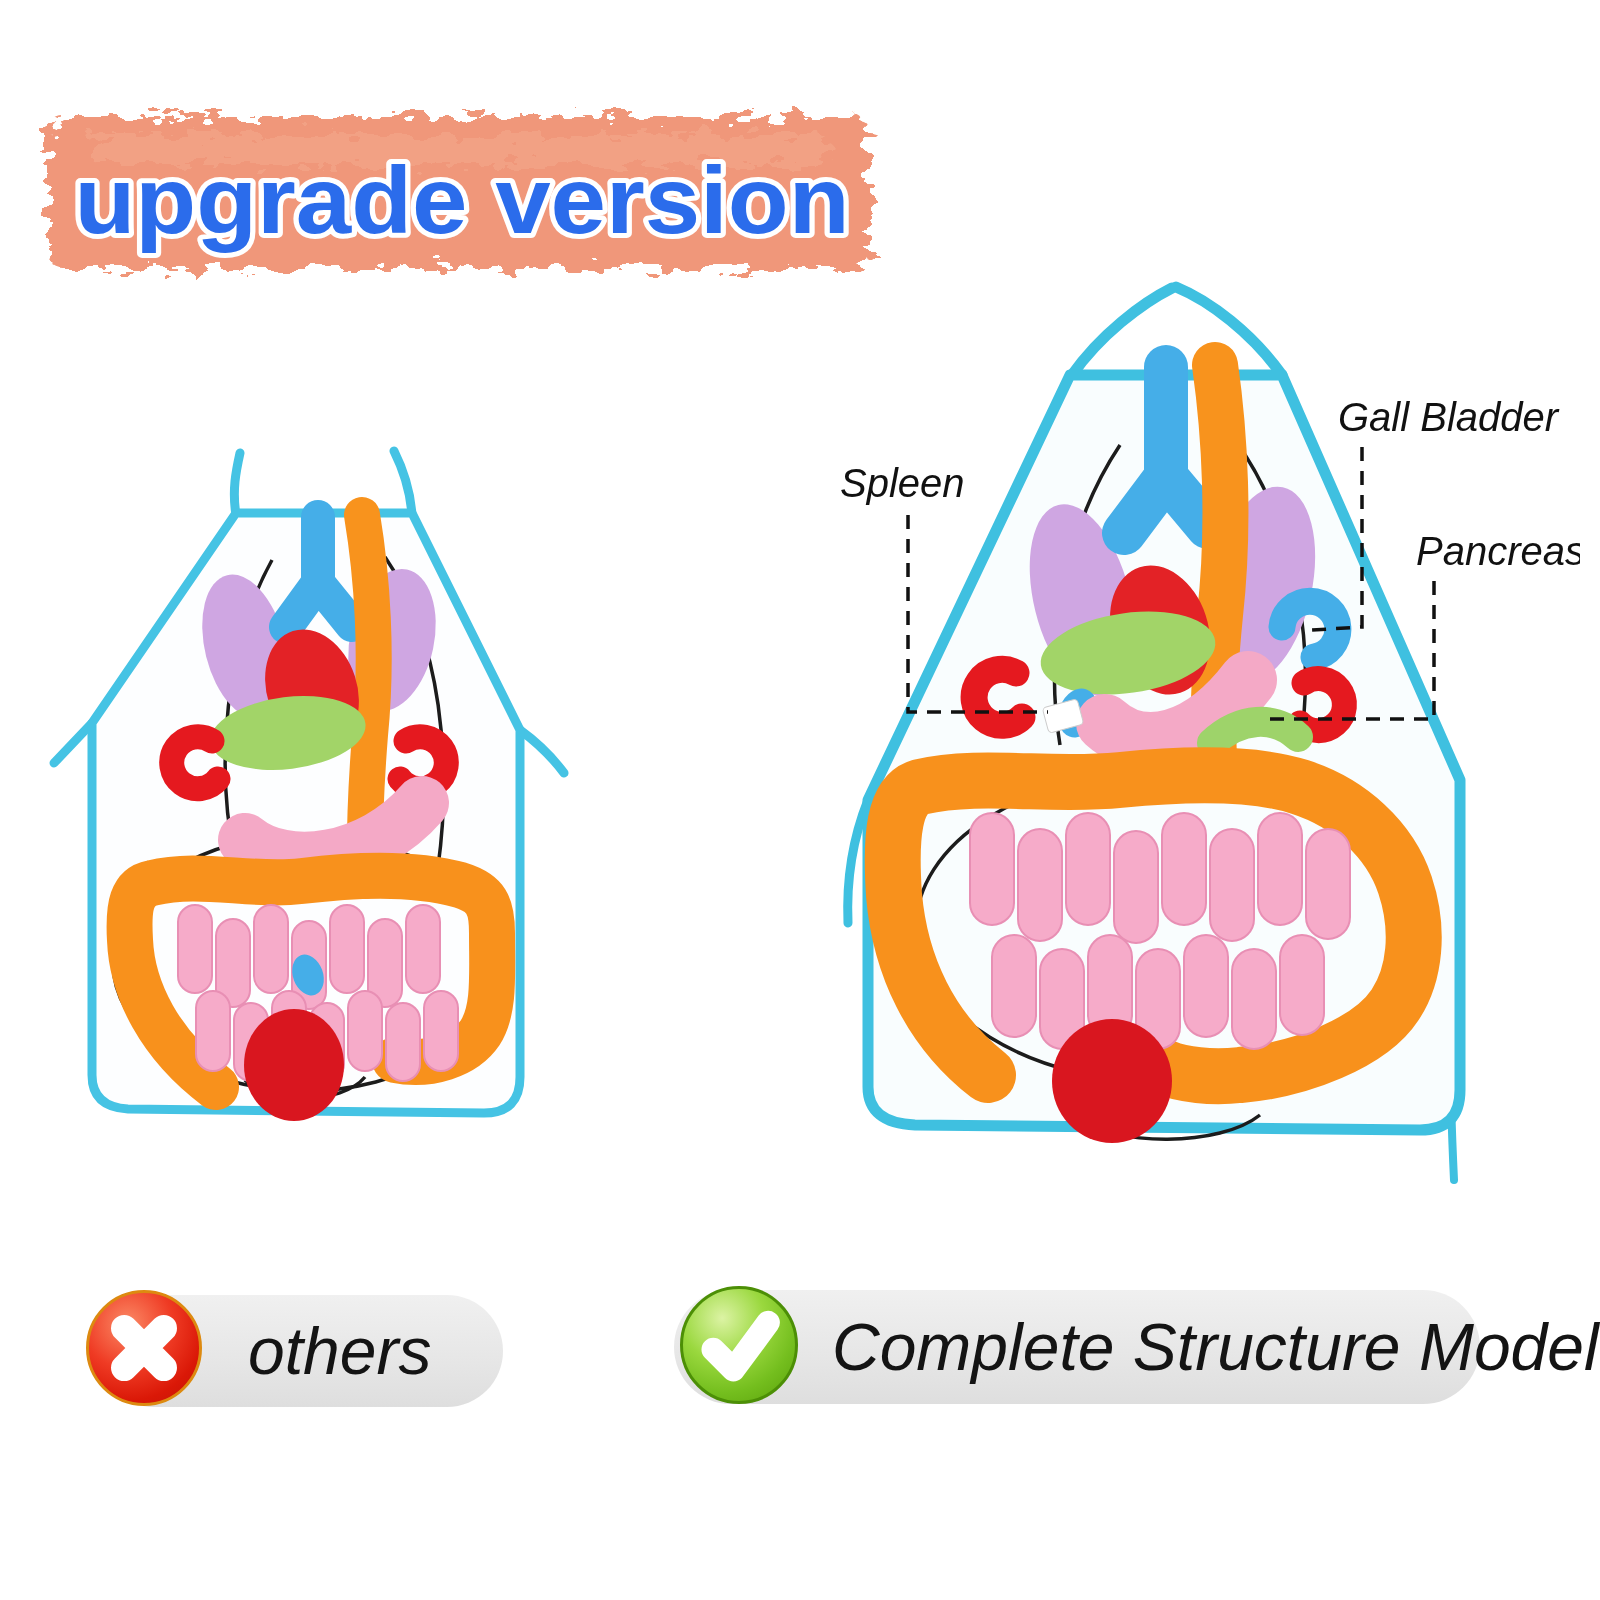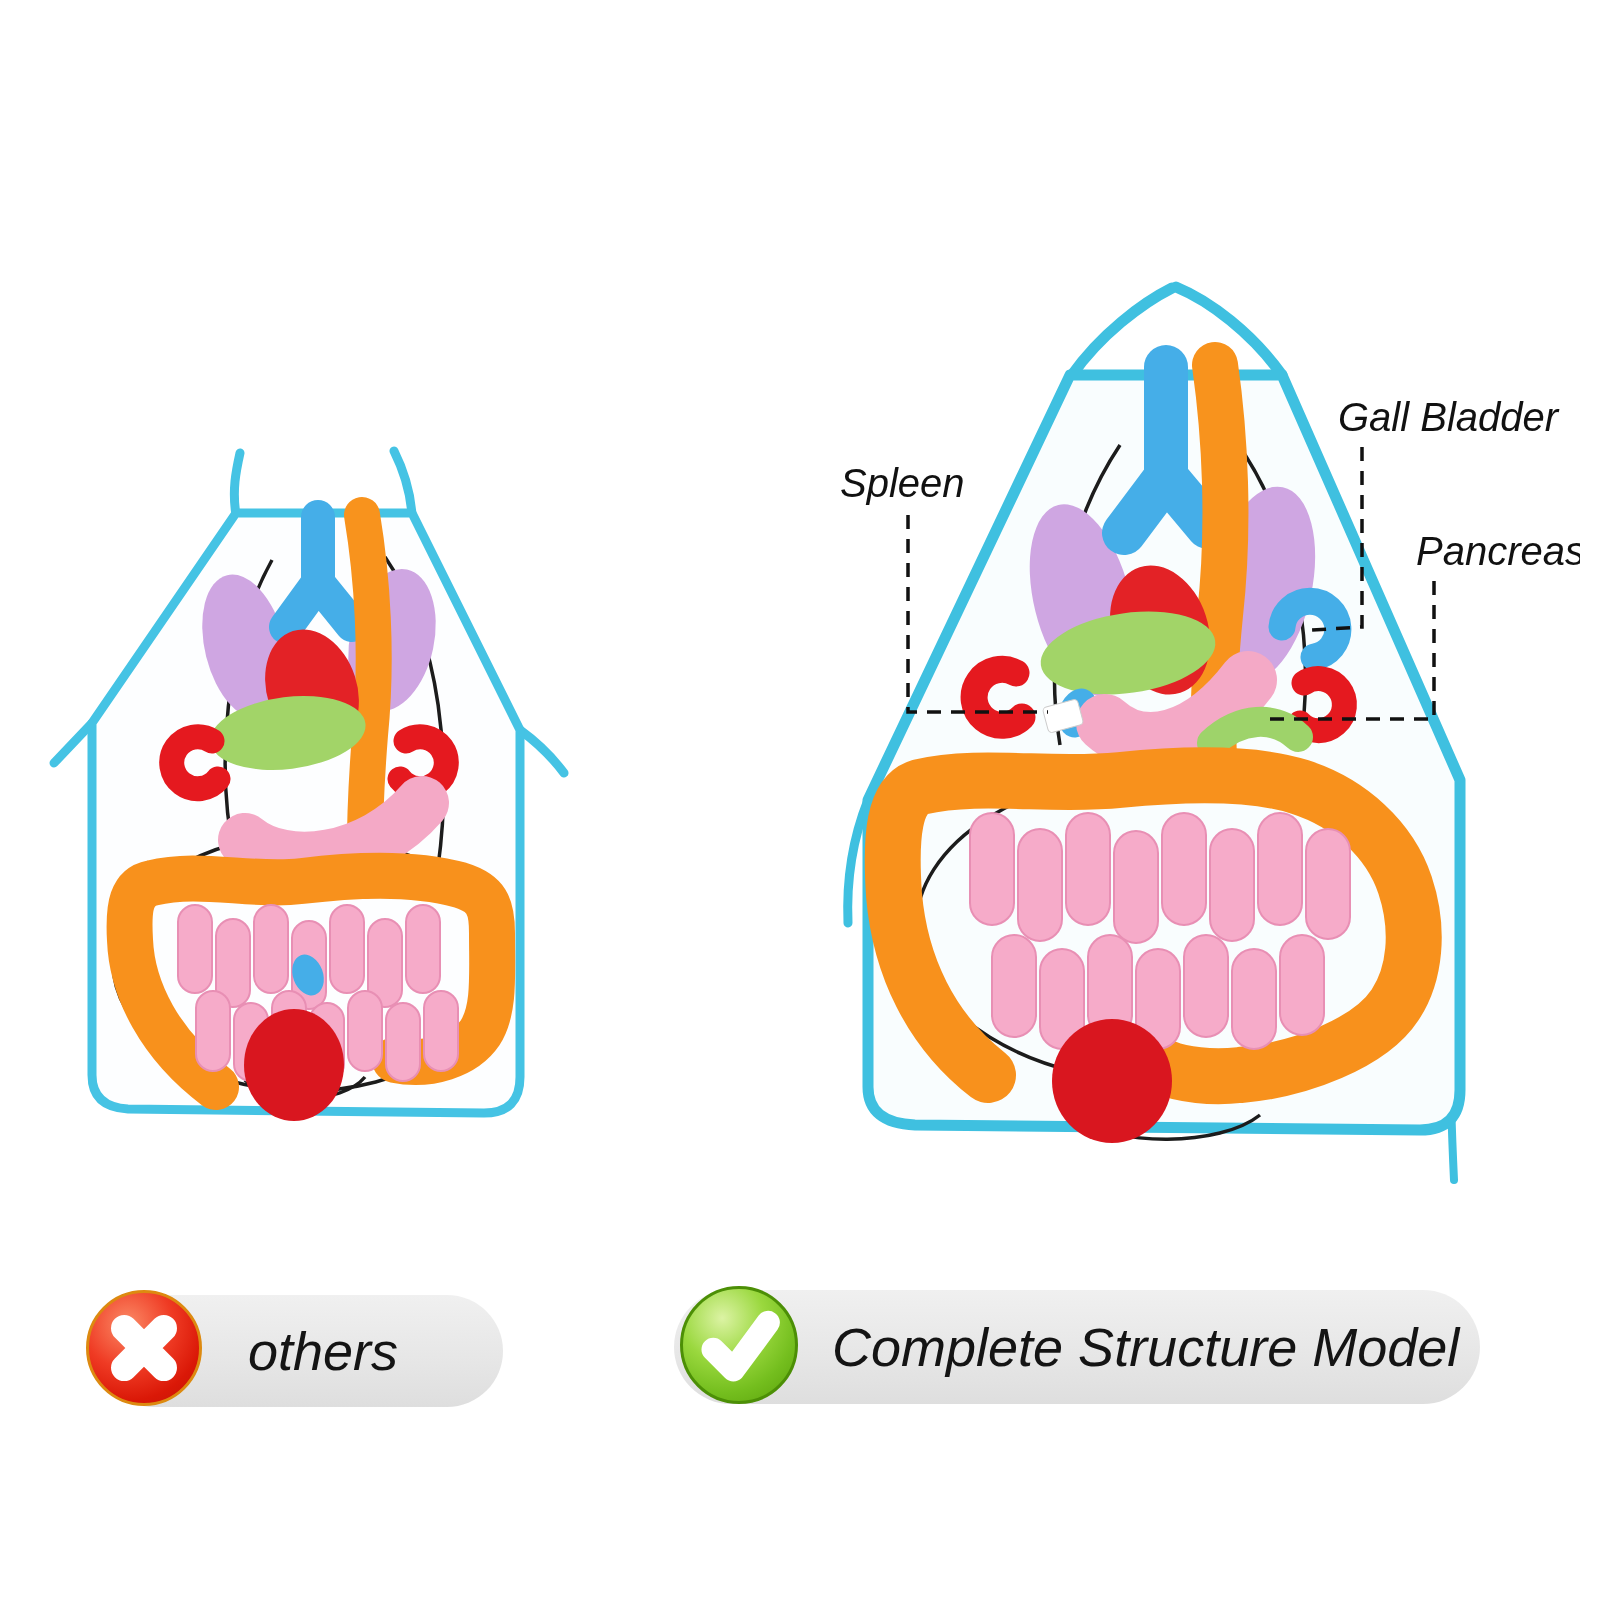--- a/index.html
+++ b/index.html
@@ -3,31 +3,46 @@
 <meta charset="utf-8">
 <style>
   html,body{margin:0;padding:0;background:#fff;}
   .canvas{position:relative;width:1600px;height:1600px;background:#ffffff;overflow:hidden;
           font-family:"Liberation Sans", sans-serif;}
   .abs{position:absolute;}
   .pill{position:absolute;display:flex;align-items:center;border-radius:60px;
         background:linear-gradient(180deg,#f0f0f0 0%,#e6e6e6 60%,#dedede 100%);}
   .pill .badge{position:absolute;border-radius:50%;}
   .pill .badge svg{position:absolute;left:0;top:0;width:100%;height:100%;}
-  .pill .lbl{font-style:italic;font-size:54px;color:#141414;white-space:nowrap;}
+  .pill .lbl{font-style:italic;font-size:66px;color:#141414;white-space:nowrap;}
   .neg-badge{left:-12px;top:-5px;width:116px;height:116px;border:3px solid #dd8a10;box-sizing:border-box;
      background:radial-gradient(circle at 35% 28%, #fb8a66 0%, #ef3b24 42%, #da1807 72%, #c01206 100%);}
   .pos-badge{left:6px;top:-4px;width:118px;height:118px;border:3px solid #4c8f06;box-sizing:border-box;
      background:radial-gradient(circle at 35% 26%, #dcf3a4 0%, #9ad83e 38%, #74be1e 68%, #58a009 100%);}
 </style>
 </head>
 <body>
 
 <div class="canvas">
 
+  <div class="abs" style="left:30px;top:95px;width:860px;height:200px;">
+    <svg width="860" height="200" viewBox="0 0 860 200">
+      <defs>
+        <filter id="rough" x="-15%" y="-30%" width="130%" height="160%">
+          <feTurbulence type="fractalNoise" baseFrequency="0.045 0.09" numOctaves="3" seed="7" result="n"></feTurbulence>
+          <feDisplacementMap in="SourceGraphic" in2="n" scale="34"></feDisplacementMap>
+        </filter>
+      </defs>
+      <g filter="url(#rough)">
+        <rect x="18" y="22" width="822" height="152" rx="16" fill="#f0977a"></rect>
+        <rect x="60" y="40" width="740" height="30" rx="12" fill="#f4a88b" opacity="0.6"></rect>
+      </g>
+      <text x="432" y="138" text-anchor="middle" font-size="95" font-weight="bold" textLength="775" lengthAdjust="spacingAndGlyphs" style="paint-order:stroke;stroke:#ffffff;stroke-width:10px;stroke-linejoin:round;" fill="#2b6ceb">upgrade version</text>
+    </svg>
+  </div>
 
   <div class="abs" style="left:40px;top:435px;width:560px;height:715px;">
     <svg width="560" height="715" viewBox="0 0 560 715">
 
       <g fill="none" stroke-linecap="round" stroke="#45c3e4">
         <path d="M196,80 C192,55 196,36 200,18" stroke-width="9"></path>
         <path d="M372,80 C370,52 362,32 354,16" stroke-width="9"></path>
         <path d="M52,288 L14,328" stroke-width="9"></path>
         <path d="M480,295 C498,308 512,322 524,338" stroke-width="9"></path>
       </g>

